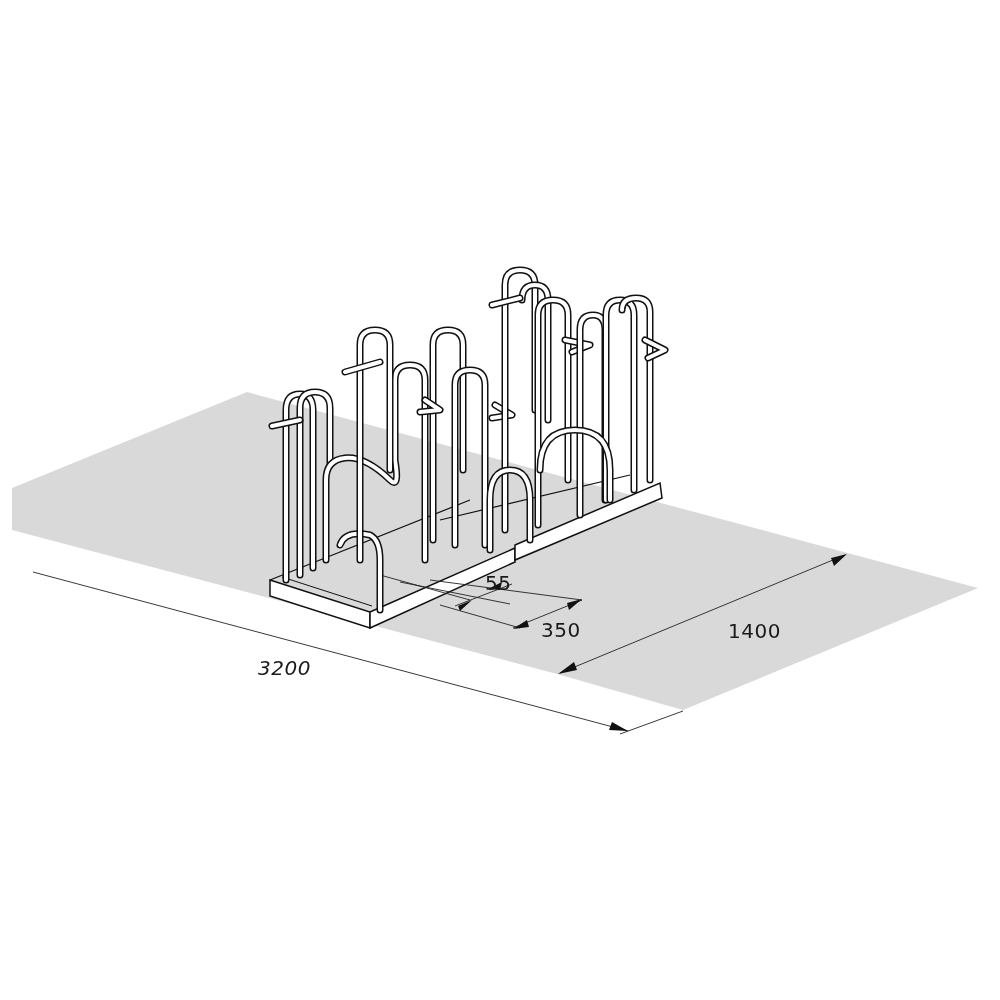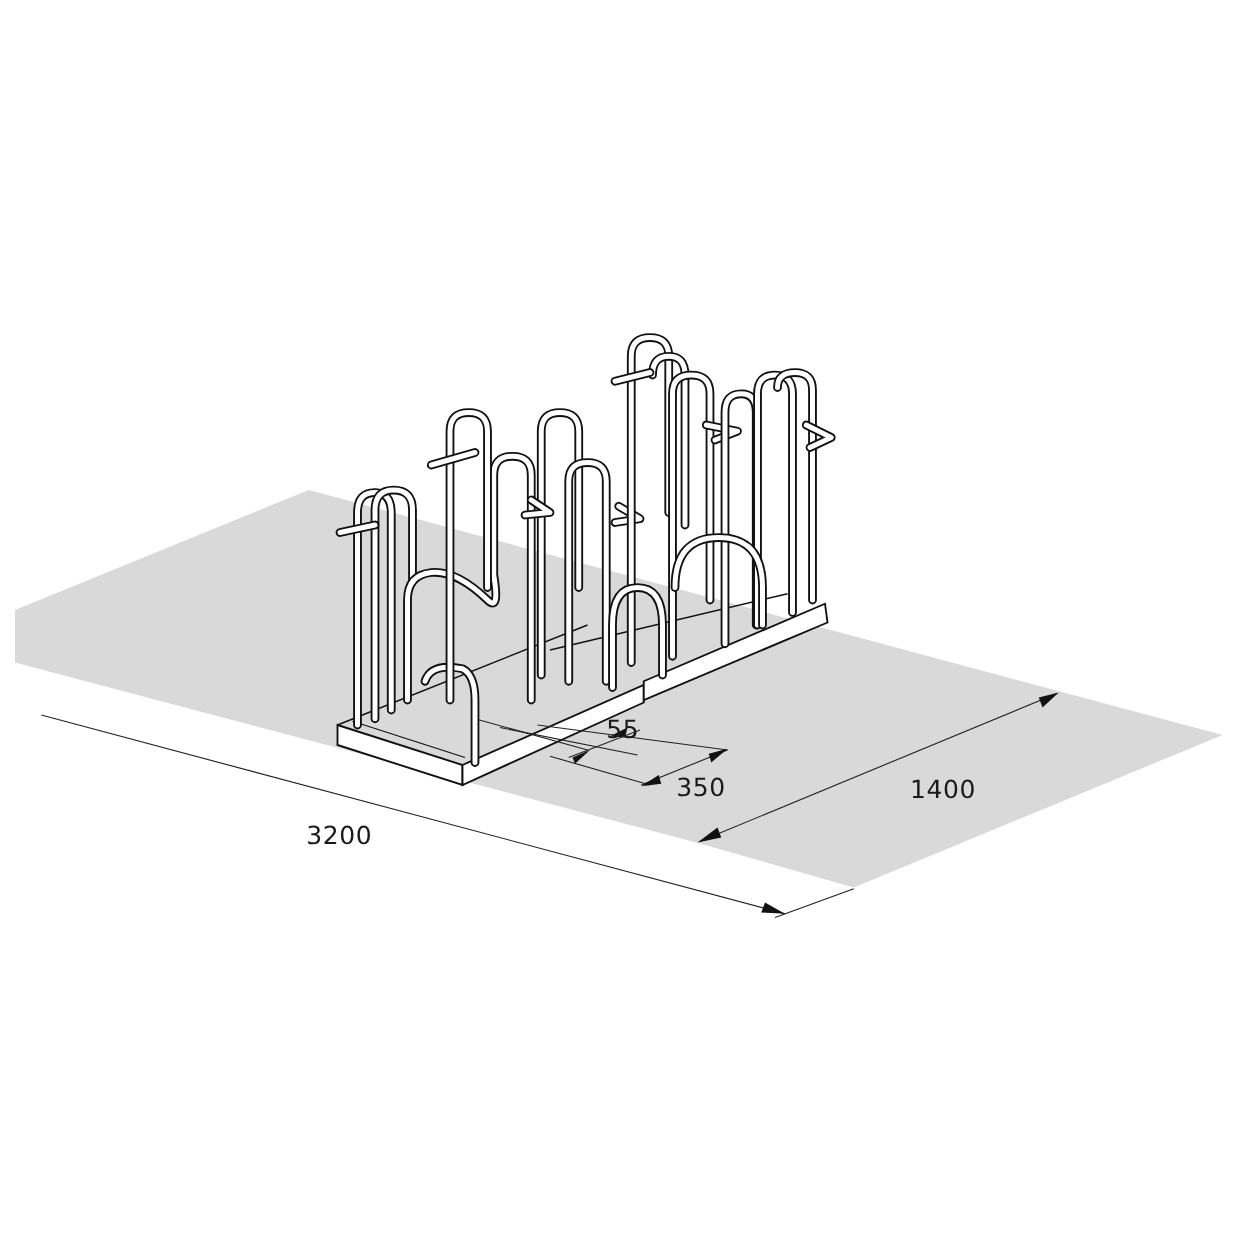--- a/index.html
+++ b/index.html
@@ -100,17 +100,17 @@
     <path class="tube" d="M645,340 L665,350 L648,358"></path>
         <path class="tube-in" d="M645,340 L665,350 L648,358"></path>
 
     <path class="tube" d="M540,470 Q540,430 575,430 Q610,430 610,470 L610,500"></path>
     <path class="tube-in" d="M540,470 Q540,430 575,430 Q610,430 610,470 L610,500"></path>
     <path class="tube" d="M490,550 L490,500 Q490,470 510,470 Q530,470 530,500 L530,540"></path>
     <path class="tube-in" d="M490,550 L490,500 Q490,470 510,470 Q530,470 530,500 L530,540"></path>
   </g>
 </svg>
 
-<div class="dim-label" style="left:245px;top:656px;">3200</div>
+<div class="dim-label" style="left:258px;top:656px;font-style:italic;">3200</div>
 <div class="dim-label" style="left:728px;top:619px;">1400</div>
 <div class="dim-label" style="left:541px;top:618px;">350</div>
 <div class="dim-label" style="left:485px;top:571px;">55</div>
 </div>
 
 </body></html>

